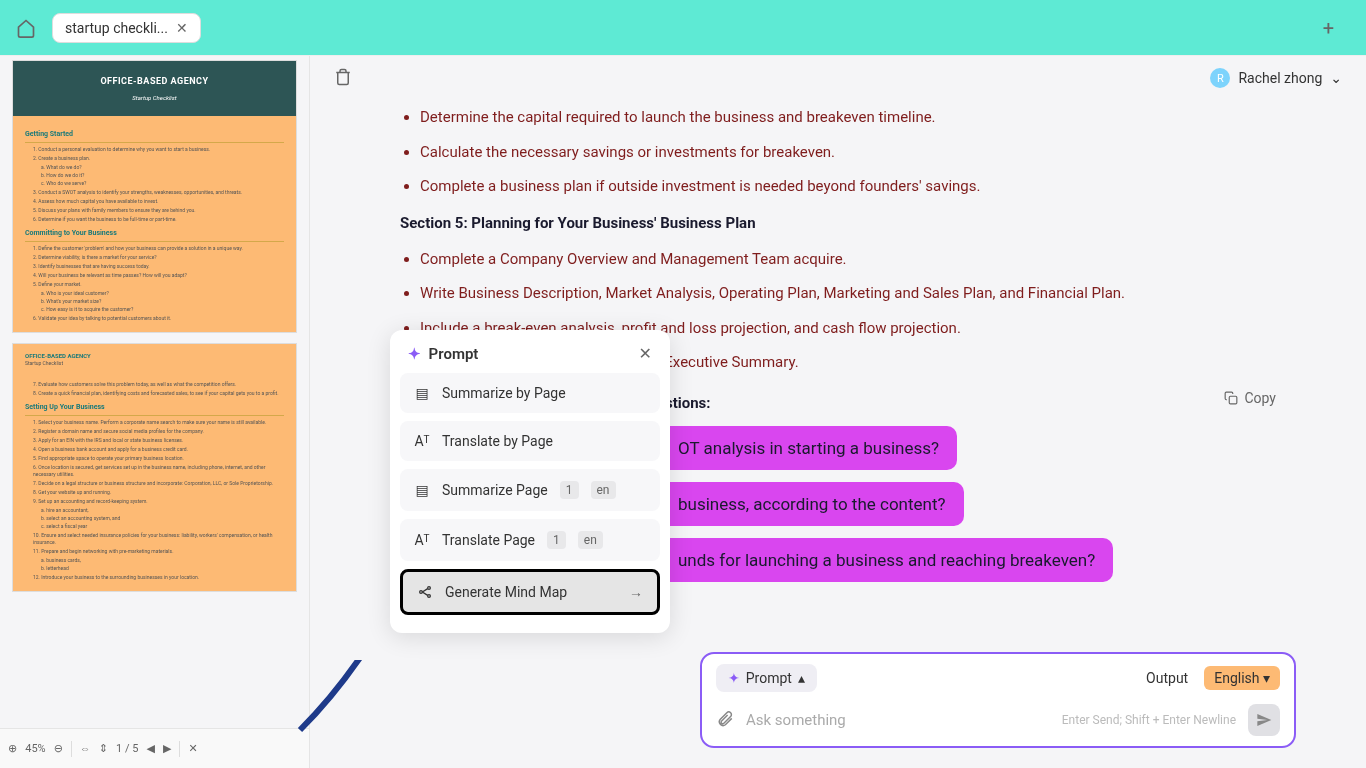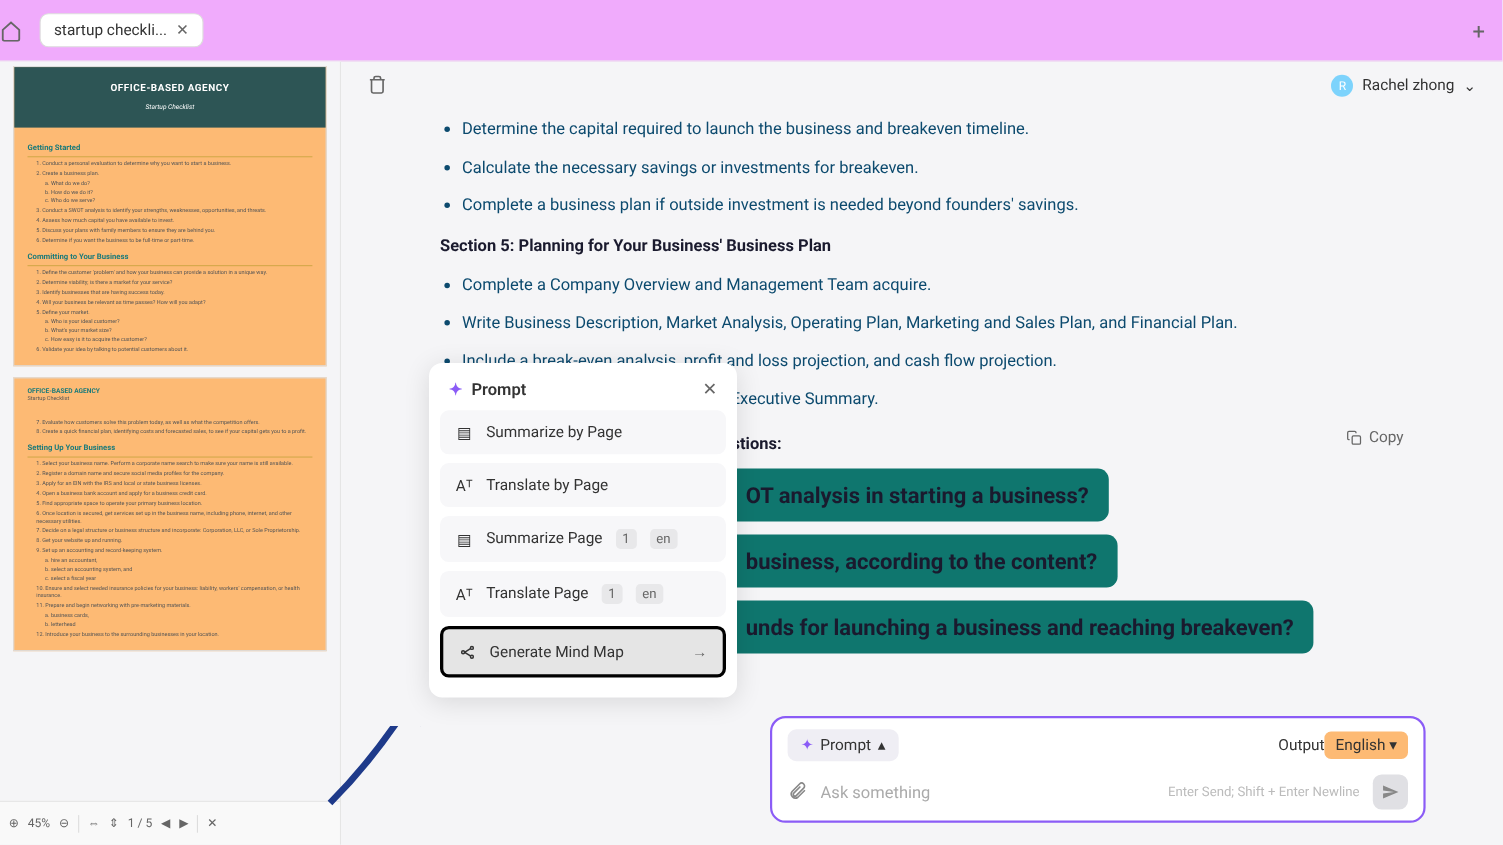--- a/index.html
+++ b/index.html
@@ -1,18 +1,18 @@
 <!DOCTYPE html>
 <html><head>
 <meta charset="utf-8">
 <style>
 * { margin: 0; padding: 0; box-sizing: border-box; font-family: -apple-system, BlinkMacSystemFont, 'Segoe UI', Roboto, sans-serif; }
 body { background: #f5f5f7; width: 1366px; height: 768px; overflow: hidden; position: relative; }
 
-.header { height: 56px; display: flex; align-items: center; padding: 0 0; background: #f0abfc; border-bottom: 1px solid #eee; }
+.header { height: 56px; display: flex; align-items: center; padding: 0 16px; background: #5eead4; border-bottom: 1px solid #eee; }
 .home-icon { width: 20px; height: 20px; color: #666; margin-right: 16px; cursor: pointer; }
 .tab { background: #fff; border: 1px solid #ddd; border-radius: 8px; padding: 6px 12px; display: flex; align-items: center; gap: 8px; font-size: 14px; color: #333; }
 .tab-close { color: #666; cursor: pointer; font-size: 14px; }
 .add-tab { margin-left: auto; margin-right: 16px; color: #666; cursor: pointer; font-size: 20px; }
 
 .main { display: flex; height: calc(100% - 56px); }
 
 .sidebar { width: 310px; background: #f5f5f7; position: relative; border-right: 1px solid #e5e5e5; }
 .sidebar-scroll { overflow-y: auto; height: calc(100% - 40px); padding: 4px 12px; }
 .thumb { background: #fdba74; margin-bottom: 10px; font-size: 5px; line-height: 1.4; border: 1px solid #ddd; }
@@ -29,43 +29,43 @@
 .sidebar-toolbar { position: absolute; bottom: 0; left: 0; right: 0; height: 40px; background: #f9f9f9; border-top: 1px solid #e5e5e5; display: flex; align-items: center; padding: 0 8px; gap: 8px; font-size: 11px; color: #666; }
 .sidebar-toolbar .sep { width: 1px; height: 16px; background: #ddd; }
 
 .content { flex: 1; position: relative; padding: 0 20px; }
 .trash-icon { position: absolute; top: 12px; left: 24px; color: #666; cursor: pointer; }
 .user-menu { position: absolute; top: 12px; right: 24px; display: flex; align-items: center; gap: 8px; font-size: 14px; color: #333; cursor: pointer; }
 .user-avatar { width: 20px; height: 20px; background: #7dd3fc; border-radius: 50%; display: flex; align-items: center; justify-content: center; font-size: 11px; color: #fff; }
 
 .doc-area { margin: 50px 50px 0; background: transparent; }
 .bullet-list { list-style: disc; padding-left: 40px; margin-bottom: 16px; }
-.bullet-list li { font-size: 15px; color: #0c4a6e; margin-bottom: 12px; line-height: 1.5; }
+.bullet-list li { font-size: 15px; color: #7f1d1d; margin-bottom: 12px; line-height: 1.5; }
 .section-title { font-size: 15px; font-weight: bold; color: #1a1a2e; margin: 12px 0 16px 20px; }
 .copy-btn { float: right; display: flex; align-items: center; gap: 6px; color: #666; font-size: 14px; cursor: pointer; margin-right: 20px; }
 
 .questions-box { margin: 20px 50px 0; }
 .questions-title { font-weight: bold; font-size: 15px; color: #1a1a2e; margin-bottom: 14px; margin-left: 260px; }
-.question-chip { background: #0f766e; border-radius: 10px; padding: 12px 18px; font-size: 20px; color: #1a1a2e; margin-bottom: 12px; margin-left: 280px; display: inline-block; font-weight: bold; }
+.question-chip { background: #d946ef; border-radius: 10px; padding: 12px 18px; font-size: 17px; color: #1a1a2e; margin-bottom: 12px; margin-left: 280px; display: inline-block; }
 
 .prompt-popup { position: absolute; left: 390px; top: 330px; width: 280px; background: #fff; border-radius: 12px; box-shadow: 0 4px 24px rgba(0,0,0,0.12); padding: 14px 10px 10px; z-index: 100; }
 .prompt-popup-header { display: flex; align-items: center; justify-content: space-between; padding: 0 8px 10px; }
 .prompt-popup-title { font-size: 15px; font-weight: 600; color: #333; display: flex; align-items: center; gap: 8px; }
 .sparkle { color: #8b5cf6; }
 .prompt-popup-close { color: #666; cursor: pointer; }
 .prompt-item { background: #f7f7f9; border-radius: 8px; padding: 12px 14px; margin-bottom: 8px; display: flex; align-items: center; gap: 12px; font-size: 14px; color: #333; cursor: pointer; }
 .prompt-item .badge { background: #e8e8ea; border-radius: 4px; padding: 2px 6px; font-size: 12px; color: #666; }
 .prompt-item .arrow { margin-left: auto; color: #666; }
 .prompt-item.highlighted { border: 3px solid #000000; background: #e5e5e5; }
 .prompt-icon { width: 16px; height: 16px; display: flex; align-items: center; justify-content: center; }
 
 .input-box { position: absolute; bottom: 20px; left: 390px; right: 70px; border: 2px solid #8b5cf6; border-radius: 14px; background: #fff; padding: 10px 14px; }
 .input-top { display: flex; align-items: center; justify-content: space-between; margin-bottom: 12px; }
 .prompt-btn { background: #efeef4; border-radius: 8px; padding: 6px 12px; display: flex; align-items: center; gap: 6px; font-size: 14px; color: #333; cursor: pointer; }
-.output-lang { display: flex; align-items: center; gap: 0; font-size: 14px; color: #333; }
+.output-lang { display: flex; align-items: center; gap: 16px; font-size: 14px; color: #333; }
 .lang-select { background: #fdba74; border-radius: 6px; padding: 4px 10px; cursor: pointer; }
 .input-row { display: flex; align-items: center; gap: 12px; }
 .attach-icon { color: #888; cursor: pointer; }
 .text-input { flex: 1; border: none; outline: none; font-size: 15px; color: #333; }
 .text-input::placeholder { color: #aaa; }
 .input-hint { font-size: 12px; color: #bbb; }
 .send-btn { width: 32px; height: 32px; background: #e0e0e4; border-radius: 8px; display: flex; align-items: center; justify-content: center; color: #888; cursor: pointer; }
 
 .arrow-annotation { position: absolute; left: 290px; top: 660px; z-index: 200; pointer-events: none; }
 </style>

